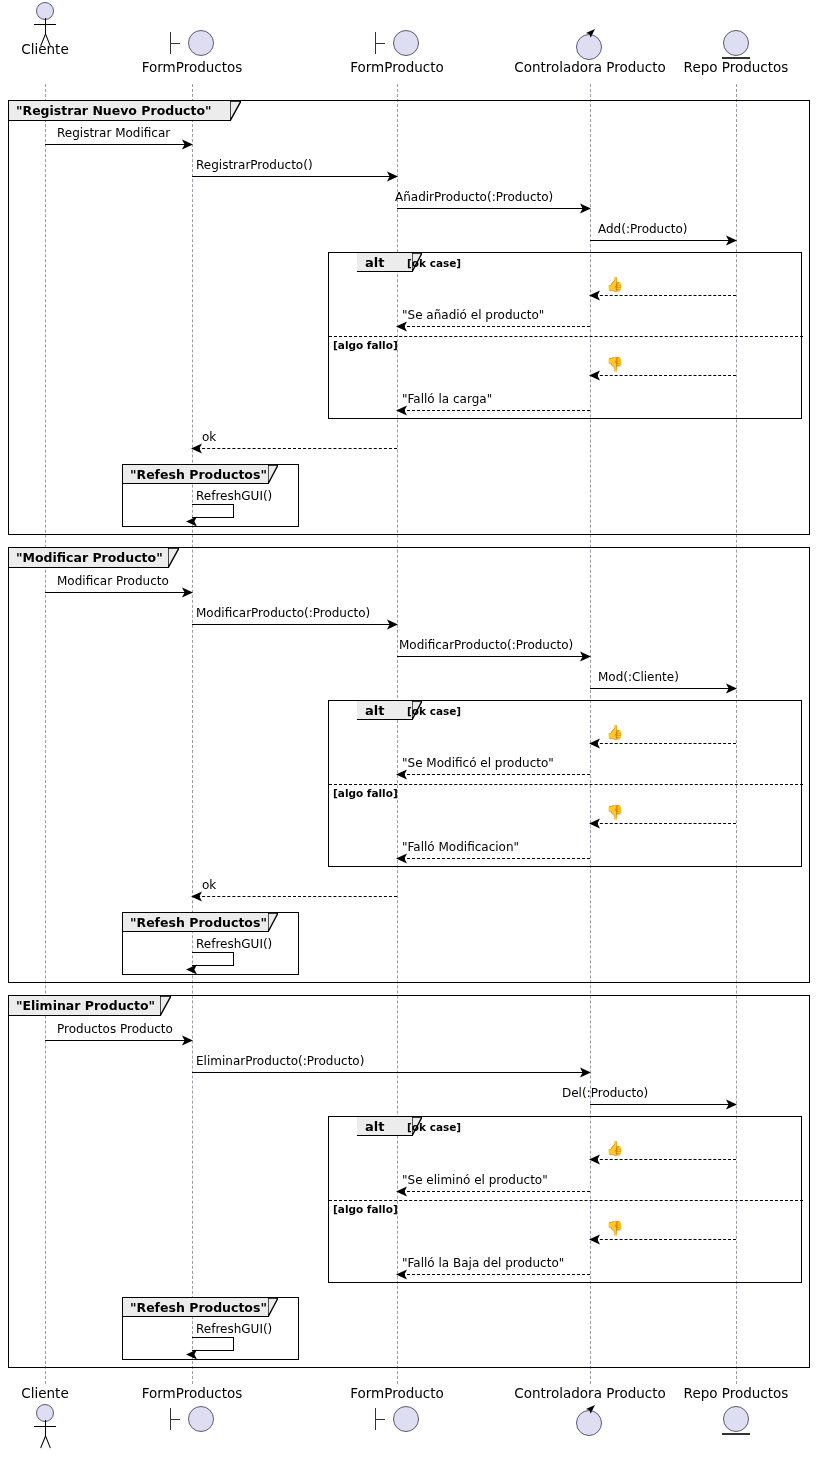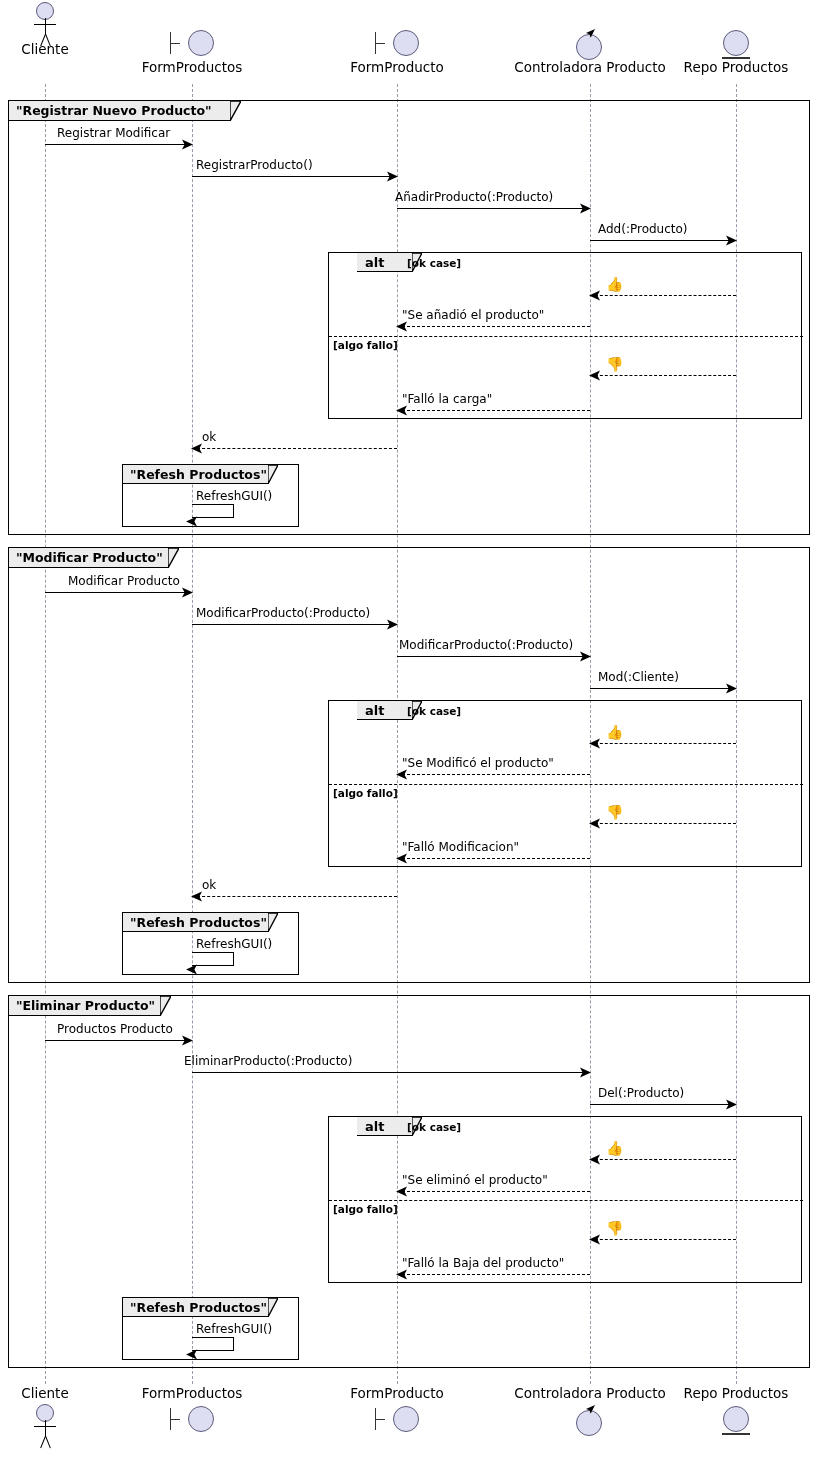--- a/index.html
+++ b/index.html
@@ -287,21 +287,21 @@
   </div>
 
   <div class="msg" style="left:45px;top:592px;width:147px;">
     <div class="line"></div>
     <div class="head" style="right:-1px;">
         <svg width="11" height="11" viewBox="0 0 11 11">
           <path d="M11 5.5 L0 0.6 L2.6 5.5 L0 10.4 Z" fill="#000"></path>
         </svg>
       </div>
   </div>
-  <div class="mlabel" style="left:68px;top:574px;">Modificar Producto</div>
+  <div class="mlabel" style="left:57px;top:574px;">Modificar Producto</div>
 
   <div class="msg" style="left:192px;top:624px;width:205px;">
     <div class="line"></div>
     <div class="head" style="right:-1px;">
         <svg width="11" height="11" viewBox="0 0 11 11">
           <path d="M11 5.5 L0 0.6 L2.6 5.5 L0 10.4 Z" fill="#000"></path>
         </svg>
       </div>
   </div>
   <div class="mlabel" style="left:196px;top:606px;">ModificarProducto(:Producto)</div>
@@ -429,31 +429,31 @@
   <div class="mlabel" style="left:57px;top:1022px;">Productos Producto</div>
 
   <div class="msg" style="left:192px;top:1072px;width:398px;">
     <div class="line"></div>
     <div class="head" style="right:-1px;">
         <svg width="11" height="11" viewBox="0 0 11 11">
           <path d="M11 5.5 L0 0.6 L2.6 5.5 L0 10.4 Z" fill="#000"></path>
         </svg>
       </div>
   </div>
-  <div class="mlabel" style="left:184px;top:1054px;">EliminarProducto(:Producto)</div>
+  <div class="mlabel" style="left:196px;top:1054px;">EliminarProducto(:Producto)</div>
 
   <div class="msg" style="left:590px;top:1104px;width:146px;">
     <div class="line"></div>
     <div class="head" style="right:-1px;">
         <svg width="11" height="11" viewBox="0 0 11 11">
           <path d="M11 5.5 L0 0.6 L2.6 5.5 L0 10.4 Z" fill="#000"></path>
         </svg>
       </div>
   </div>
-  <div class="mlabel" style="left:598px;top:1086px;">Del(:Producto)</div>
+  <div class="mlabel" style="left:562px;top:1086px;">Del(:Producto)</div>
 
   <div class="altbox" style="left:328px;top:1116px;width:474px;height:167px;">
     <div class="alt-tag" style="width:56px;">
       <span>alt</span>
       <span class="fold">
         <svg width="10" height="19" viewBox="0 0 10 19">
             <path d="M0 0 L10 0 L0 19 Z" fill="#ececec" stroke="#000" stroke-width="1.3"></path>
           </svg>
       </span>
     </div>

